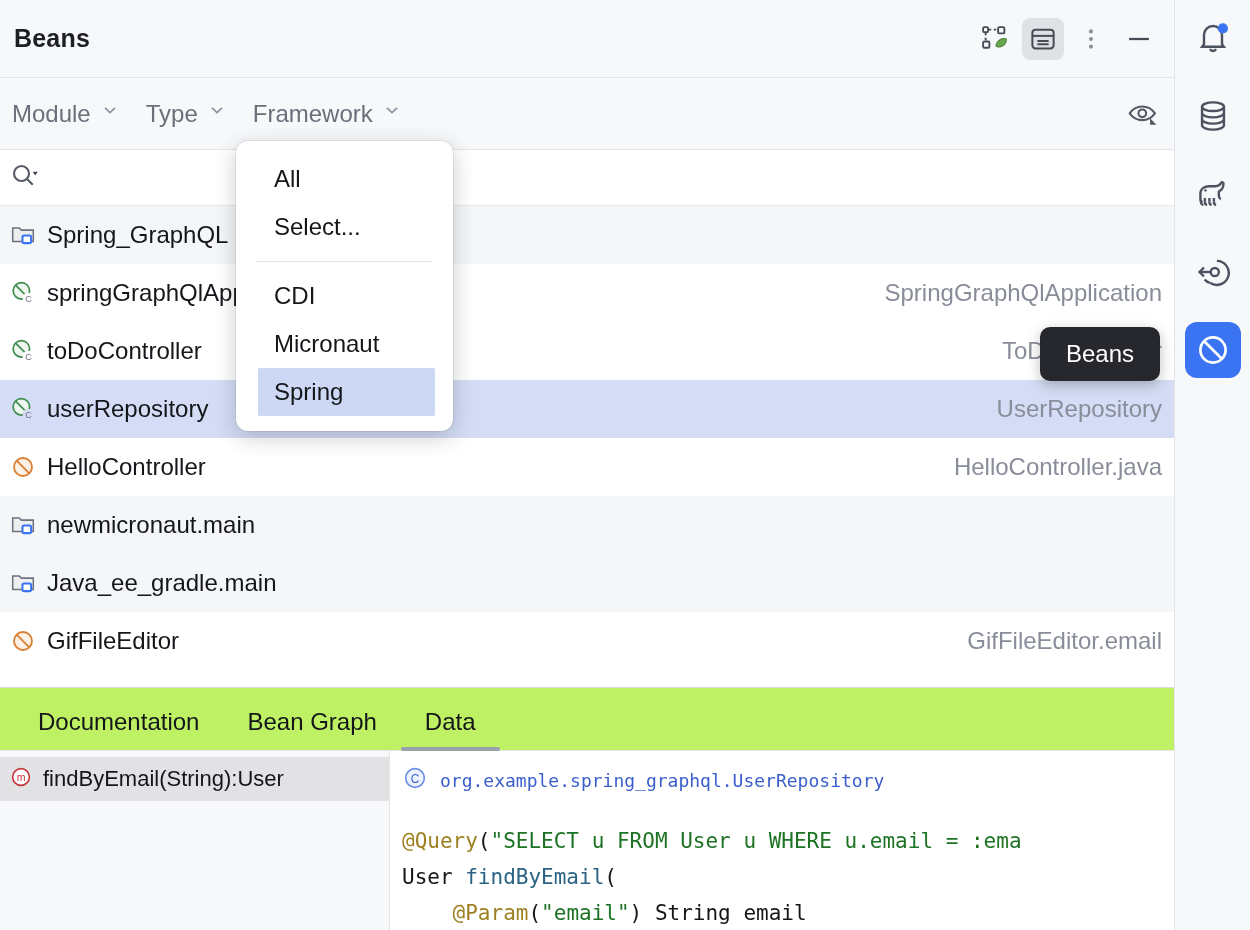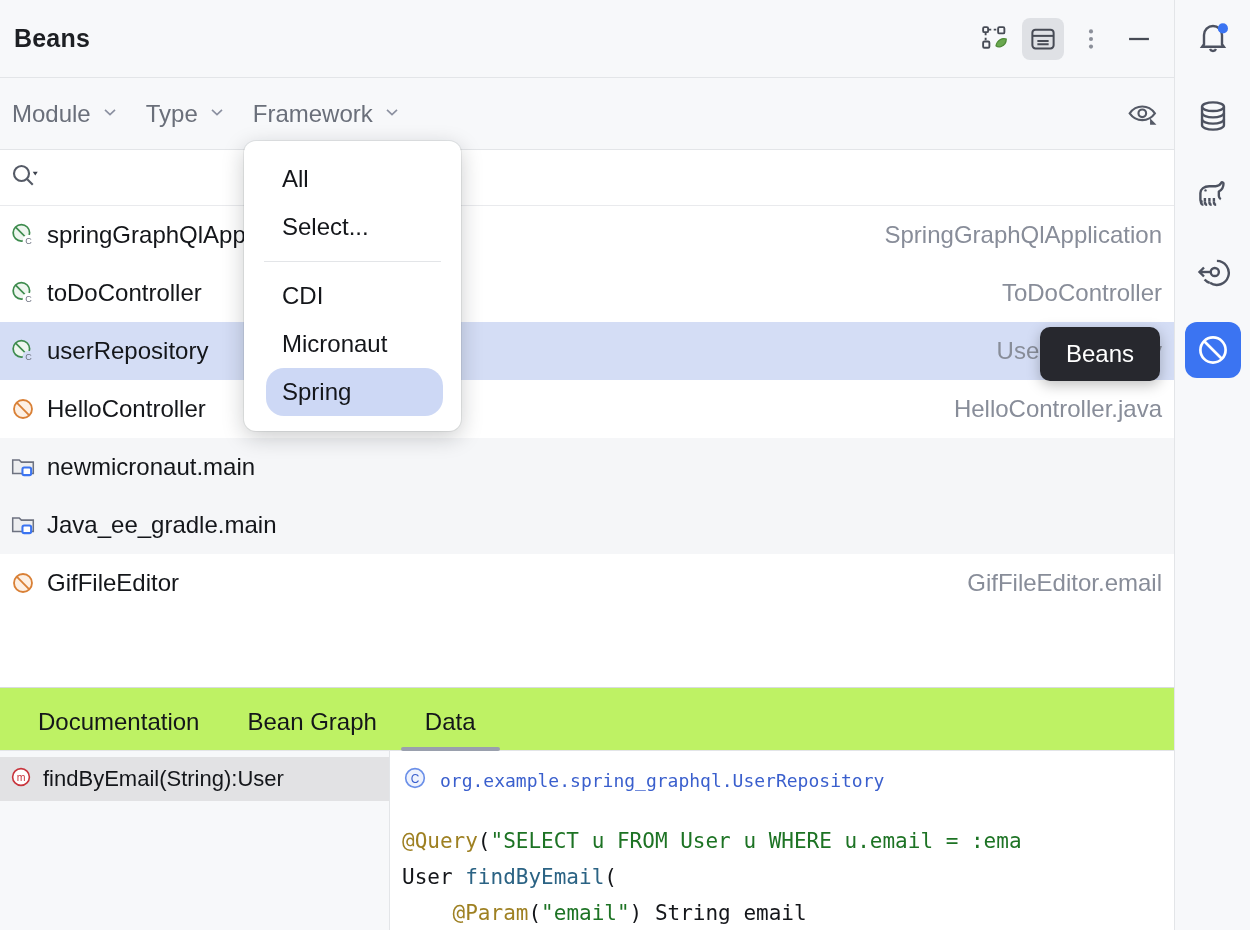--- a/index.html
+++ b/index.html
@@ -44,21 +44,21 @@
   
   .filterbar {
     height: 72px; flex: 0 0 72px;
     background: #f7f8fa;
     border-bottom: 1px solid #e3e5e8;
     display: flex; align-items: center;
     padding: 0 14px 0 12px;
     position: relative;
   }
   .filter {
-    display: flex; align-items: center; gap: 9px;
+    display: flex; align-items: flex-start; gap: 9px;
     margin-right: 26px; cursor: pointer;
   }
   .filter-label { font-size: 24px; color: #6a6f7a; }
   .eye-wrap { margin-left: auto; display: flex; align-items: center; cursor: pointer; }
 
   
   .searchbar {
     height: 56px; flex: 0 0 56px;
     background: #ffffff;
     border-bottom: 1px solid #e9eaed;
@@ -152,34 +152,34 @@
   }
   .stripe-btn {
     width: 56px; height: 56px; border-radius: 12px;
     display: flex; align-items: center; justify-content: center;
     cursor: pointer; position: relative;
   }
   .stripe-btn.active { background: #3b74f2; }
 
   
   .popup {
-    position: absolute; left: 244px; top: 141px;
+    position: absolute; left: 236px; top: 141px;
     width: 217px; height: 290px;
     background: #ffffff;
     border-radius: 12px;
     box-shadow: 0 6px 22px rgba(20,22,26,.22), 0 0 0 1px rgba(20,22,26,.07);
     padding: 14px 0;
     z-index: 40;
   }
   .pitem {
     height: 48px; display: flex; align-items: center;
     padding-left: 38px; font-size: 24px; color: #14161a;
     cursor: pointer;
   }
-  .pitem.sel { background: #cdd8f5; margin: 0 18px 0 22px; border-radius: 18px; padding-left: 16px; }
+  .pitem.sel { background: #cdd8f5; margin: 0 18px 0 22px; border-radius: 2px; padding-left: 16px; }
   .pdiv { height: 1px; background: #e3e5e8; margin: 10px 20px; }
 
   
   .tooltip {
     position: absolute; left: 1040px; top: 327px;
     background: #27282e; color: #ffffff;
     font-size: 24px; border-radius: 10px;
     padding: 13px 26px; z-index: 60;
     box-shadow: 0 4px 14px rgba(0,0,0,.25);
   }
@@ -275,20 +275,30 @@
           <circle cx="10" cy="10" r="6"></circle>
             <path d="M14.6 14.6L19 19"></path>
           <path d="M19 8.5l4 0-2 3z" fill="#3c414d" stroke="none"></path>
         </svg>
       </span>
       <input class="search-input" value="" placeholder="" style="">
     </div>
 
     <div class="beanlist">
 
+      <div class="bean-row alt">
+        <span class="bean-icon">
+          <svg width="26" height="26" viewBox="0 0 24 24" fill="none">
+            <path d="M2.5 5.5h6l2 2h11v10.5h-19z" fill="#edeef0" stroke="#6d7280" stroke-width="1.4"></path>
+            <rect x="11.5" y="12.5" width="8" height="7" rx="1.6" fill="#ffffff" stroke="#3b74f2" stroke-width="1.9"></rect>
+          </svg>
+        </span>
+        <span class="bean-name">Spring_GraphQL</span>
+        <span class="bean-right"></span>
+      </div>
 
       <div class="bean-row">
         <span class="bean-icon">
           <svg width="26" height="26" viewBox="0 0 24 24" fill="none">
             <circle cx="10.5" cy="10" r="7.6" fill="#eef6ef" stroke="#3d8b4d" stroke-width="1.6"></circle>
             <path d="M5.4 5l10 10" stroke="#3d8b4d" stroke-width="1.6"></path>
             <circle cx="17" cy="17" r="5.3" fill="#ffffff"></circle>
             <text x="17" y="20.2" font-size="8.4" text-anchor="middle" fill="#6d7280" font-family="Liberation Sans">C</text>
           </svg>
         </span>

